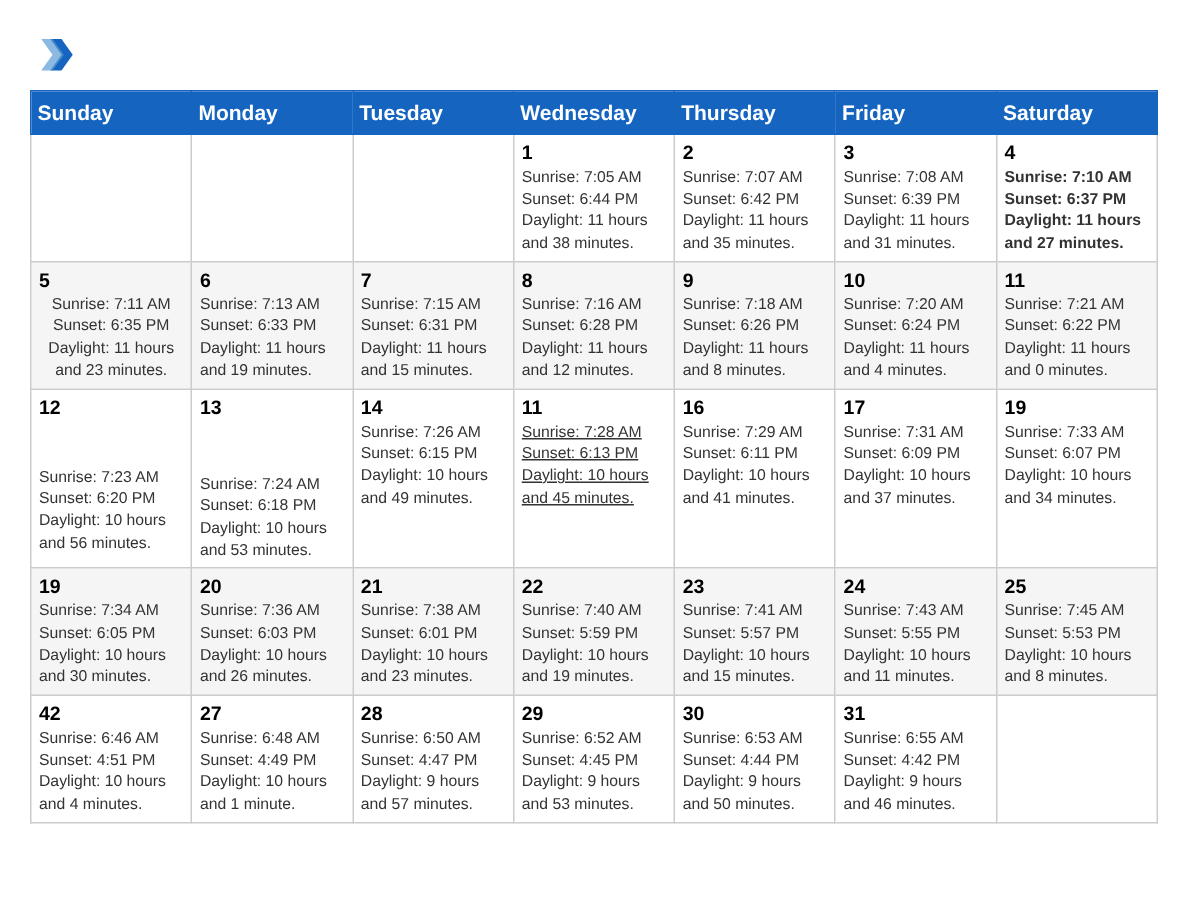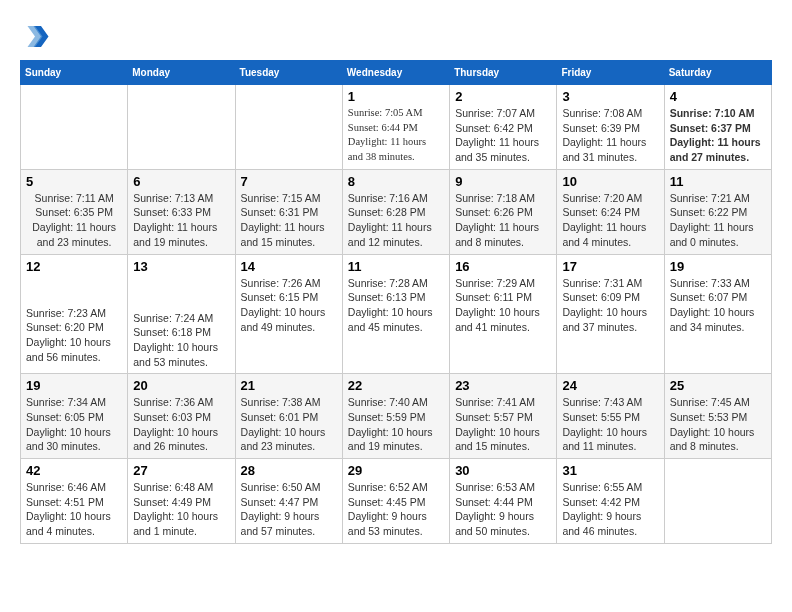--- a/index.html
+++ b/index.html
@@ -49,21 +49,21 @@
     table {
       width: 100%;
       border-collapse: collapse;
       font-size: 11px;
     }
     thead tr th {
       background: #1565c0;
       color: #fff;
       padding: 6px 4px;
       text-align: left;
-      font-size: 10px;
+      font-size: 14px;
       font-weight: bold;
       border: 1px solid #1565c0;
     }
     tbody tr td {
       border: 1px solid #ccc;
       vertical-align: top;
       padding: 4px 5px;
       width: calc(100% / 7);
       min-height: 80px;
       height: 80px;
@@ -120,21 +120,21 @@
         <th>Saturday</th>
       </tr>
   </thead>
   <tbody id="calendar-body">
   <tr>
         <td class="empty-cell"></td>
         <td class="empty-cell"></td>
         <td class="empty-cell"></td>
         <td>
           <div class="day-num">1</div>
-          <div class="day-detail" style="white-space: pre-line; font-family: Liberation Serif, serif;">Sunrise: 7:05 AM
+          <div class="day-detail" style="white-space: pre-line;">Sunrise: 7:05 AM
 Sunset: 6:44 PM
 Daylight: 11 hours
 and 38 minutes.</div>
         </td>
         <td>
           <div class="day-num">2</div>
           <div class="day-detail" style="white-space: pre-line;">Sunrise: 7:07 AM
 Sunset: 6:42 PM
 Daylight: 11 hours
 and 35 minutes.</div>
@@ -222,21 +222,21 @@
         </td>
         <td>
           <div class="day-num">14</div>
           <div class="day-detail" style="white-space: pre-line;">Sunrise: 7:26 AM
 Sunset: 6:15 PM
 Daylight: 10 hours
 and 49 minutes.</div>
         </td>
         <td>
           <div class="day-num">11</div>
-          <div class="day-detail" style="white-space: pre-line;">Sunrise: 7:28 AM
+          <div class="day-detail" style="white-space: pre-line; text-decoration: underline;">Sunrise: 7:28 AM
 Sunset: 6:13 PM
 Daylight: 10 hours
 and 45 minutes.</div>
         </td>
         <td>
           <div class="day-num">16</div>
           <div class="day-detail" style="white-space: pre-line;">Sunrise: 7:29 AM
 Sunset: 6:11 PM
 Daylight: 10 hours
 and 41 minutes.</div>

